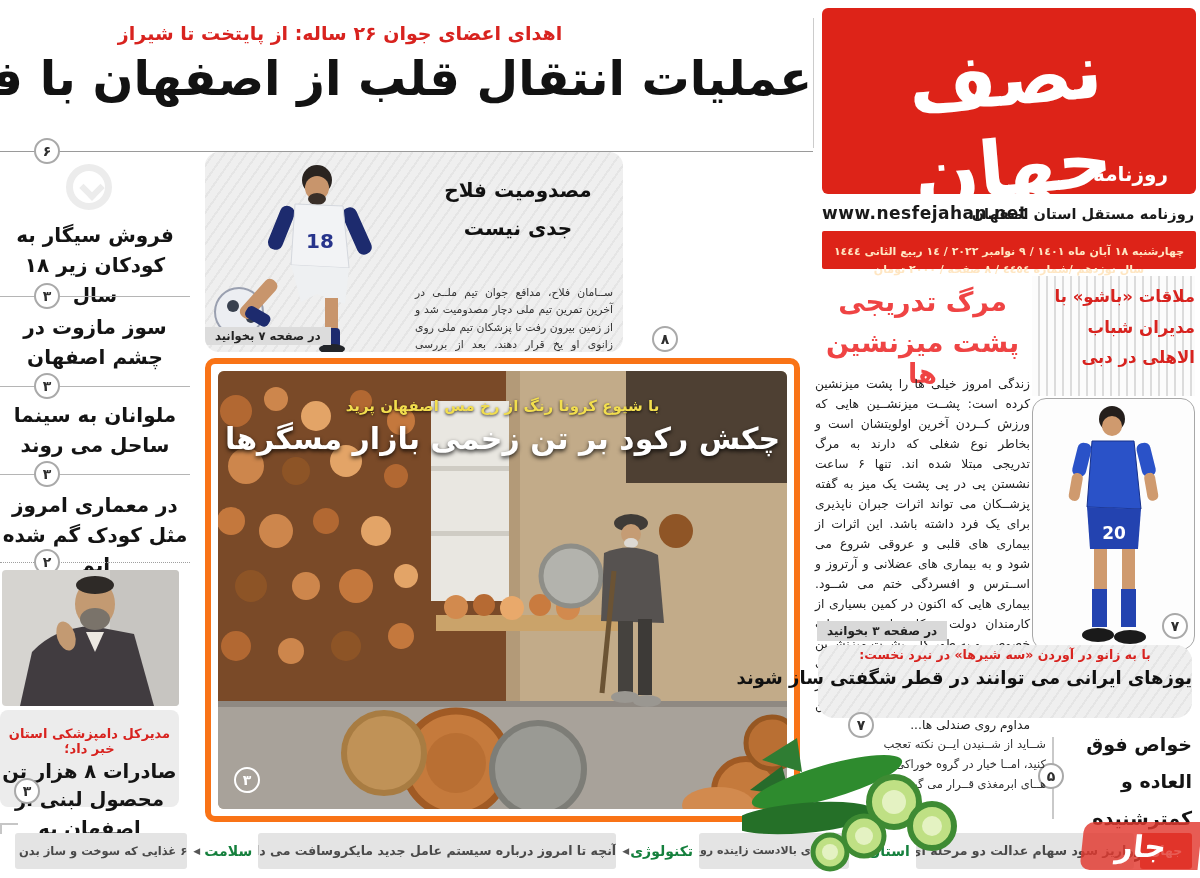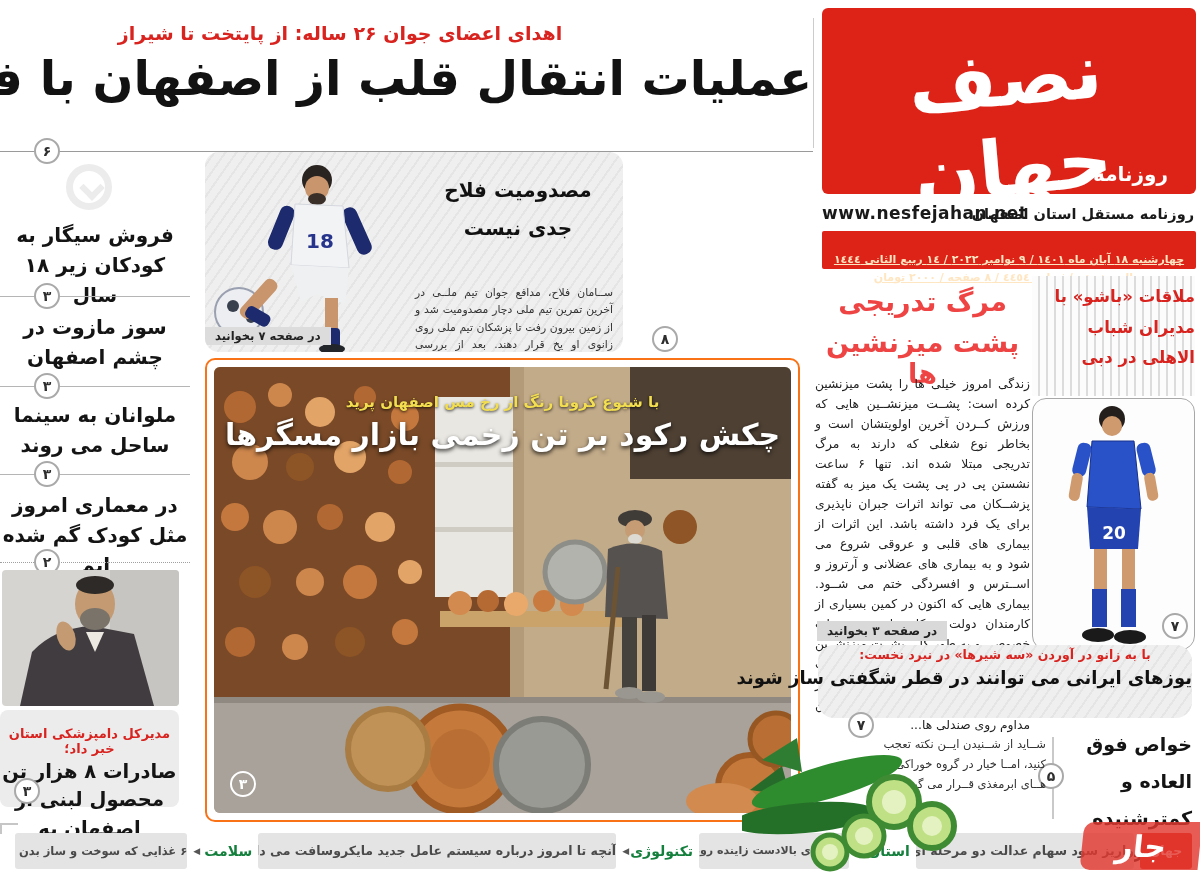--- a/index.html
+++ b/index.html
@@ -14,21 +14,21 @@
   .headline{left:0;top:50px;width:812px;font-size:48px;font-weight:bold;color:#121212;text-align:center;white-space:nowrap;letter-spacing:-1px;}
   .hdr-vline{left:813px;top:18px;height:130px;border-left:1px solid #ccc;}
 
   .logo-box{left:822px;top:8px;width:374px;height:186px;background:#dd2318;border-radius:6px;}
   .logo-text{position:absolute;left:0;top:26px;width:100%;text-align:center;color:#fff;font-size:76px;font-weight:bold;
              transform:rotate(-5deg);letter-spacing:-2px;}
   .logo-rooznameh{position:absolute;right:28px;bottom:8px;color:#fff;font-size:20px;font-weight:bold;}
   .website{left:822px;top:203px;font-size:17px;font-weight:bold;color:#1a1a1a;direction:ltr;letter-spacing:.5px;}
   .tagline{right:6px;top:206px;font-size:14.5px;font-weight:bold;color:#1a1a1a;}
   .datebar{left:822px;top:231px;width:374px;height:38px;background:#dd2318;border-radius:2px;
-           color:#ffe6c2;font-size:11px;text-align:center;line-height:1.6;padding-top:20px;box-sizing:border-box;font-weight:bold;text-decoration:underline;}
+           color:#ffe6c2;font-size:11px;text-align:center;line-height:1.6;padding-top:12px;box-sizing:border-box;font-weight:bold;}
 
   .top-rule{left:0;top:151px;width:813px;border-top:1px solid #9a9a9a;}
   .badge{width:26px;height:26px;border:2px solid #a9a9a9;border-radius:50%;background:#fff;color:#2e2e2e;
          font-size:14px;font-weight:bold;display:flex;align-items:center;justify-content:center;box-sizing:border-box;}
   .wm-ring{left:66px;top:164px;width:46px;height:46px;border:7px solid #ececec;border-radius:50%;box-sizing:border-box;}
   .wm-ring:after{content:"";position:absolute;left:10px;top:8px;width:12px;height:12px;border-left:6px solid #ececec;border-bottom:6px solid #ececec;transform:rotate(-45deg);}
 
   
   .sb-item{left:0;width:190px;text-align:center;font-size:20px;font-weight:bold;color:#141414;line-height:1.5;}
   .sb-line{left:0;width:190px;border-top:1px solid #b5b5b5;}
@@ -42,21 +42,21 @@
   .fallah-box{left:205px;top:152px;width:418px;height:200px;border-radius:14px;overflow:hidden;}
   .f-title{position:absolute;right:10px;width:190px;text-align:center;font-size:20px;font-weight:bold;color:#111;}
   .f-body{position:absolute;right:10px;top:104px;width:198px;font-size:10.8px;line-height:1.6;color:#333;text-align:justify;margin-top:28px;}
   .f-read{position:absolute;right:215px;bottom:7px;background:#dcdcdc;color:#222;font-size:11.5px;font-weight:bold;padding:2px 10px;}
 
   
   .heritage-box{left:628px;top:164px;width:180px;height:172px;border-radius:18px;display:flex;align-items:center;justify-content:center;
                 padding:0 10px;box-sizing:border-box;font-size:21px;font-weight:bold;color:#111;text-align:center;line-height:1.75;}
 
   
-  .bazaar-frame{left:205px;top:358px;width:595px;height:464px;border:2px solid #f97316;border-radius:10px;background:#fff;padding:7px;box-sizing:border-box;}
+  .bazaar-frame{left:205px;top:358px;width:595px;height:464px;border:6px solid #f97316;border-radius:10px;background:#fff;padding:7px;box-sizing:border-box;}
   .bazaar-inner{position:relative;width:100%;height:100%;border-radius:6px;overflow:hidden;}
   .bz-kicker{position:absolute;left:0;top:26px;width:100%;text-align:center;color:#f2de4e;font-size:15px;font-weight:bold;text-shadow:0 1px 3px rgba(0,0,0,.8);}
   .bz-title{position:absolute;left:0;top:50px;width:100%;text-align:center;color:#fff;font-size:30px;font-weight:bold;text-shadow:0 2px 4px rgba(0,0,0,.8);}
   .bz-badge{position:absolute;left:16px;bottom:16px;border-color:#fff;color:#fff;background:transparent;}
 
   
   .desk-title{left:815px;width:215px;text-align:center;font-size:27px;font-weight:bold;color:#ef4444;}
   .desk-body{left:815px;top:374px;width:215px;font-size:12.3px;line-height:1.63;color:#222;text-align:justify;}
   .desk-read{left:817px;top:621px;background:#d9d9d9;color:#222;font-size:12px;font-weight:bold;padding:3px 10px;}
 

